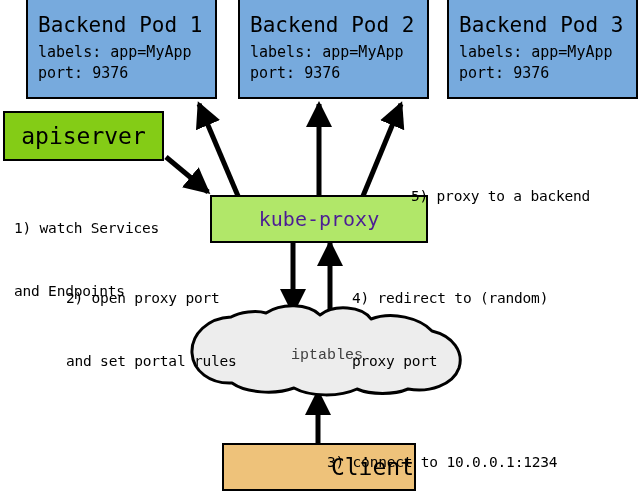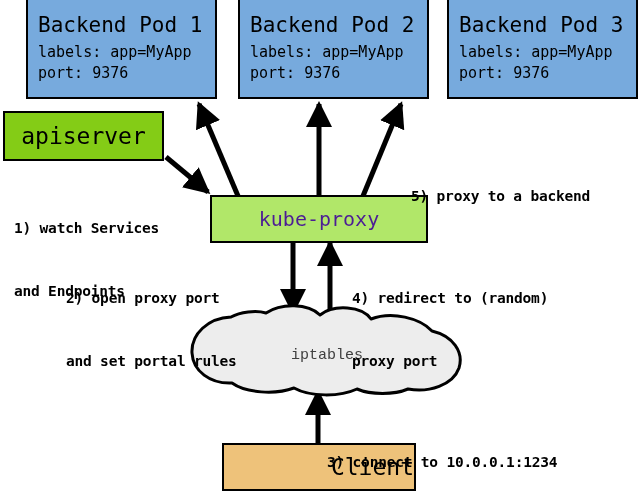--- a/index.html
+++ b/index.html
@@ -91,21 +91,21 @@
     font-family: Liberation Mono, monospace;
     font-size: 15px;
     color: #404040;
     white-space: nowrap;
     text-align: center;
     margin-top: 6px;
   }
   .step-label {
     position: absolute;
     font-family: "DejaVu Sans Mono", monospace;
-    font-weight: bold;
+    font-weight: normal;
     font-size: 14.5px;
     color: #000;
     line-height: 1.45;
     white-space: pre;
     letter-spacing: -0.2px;
   }
 </style>
 </head>
 <body>
 

